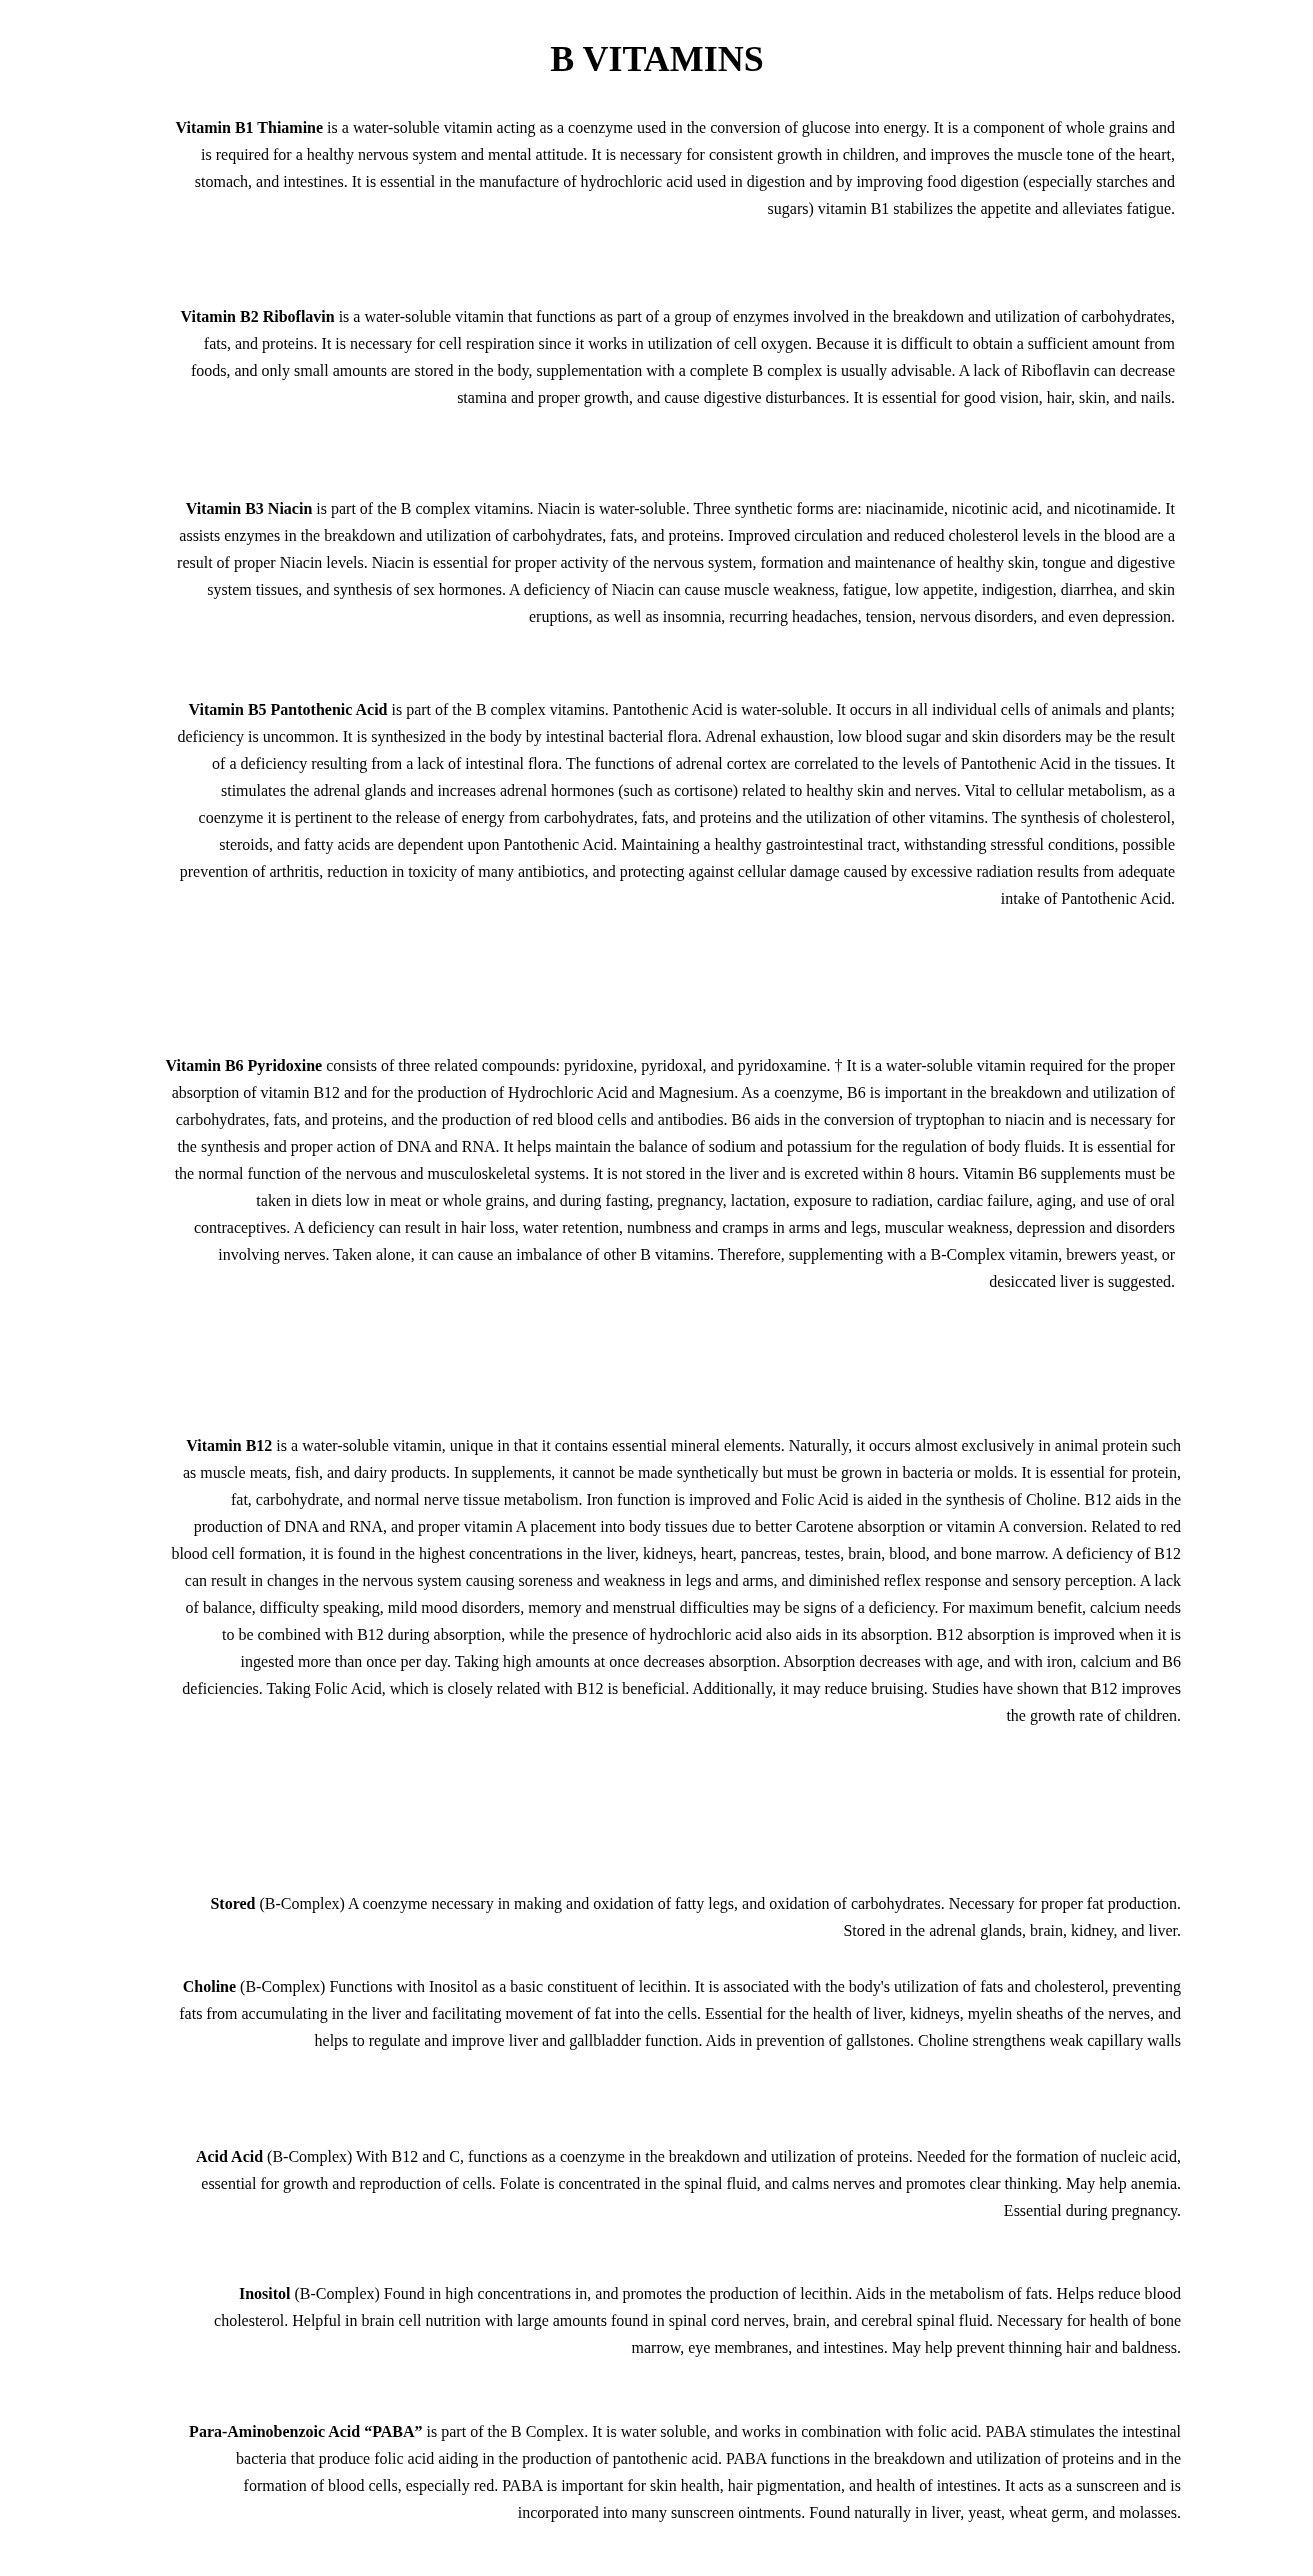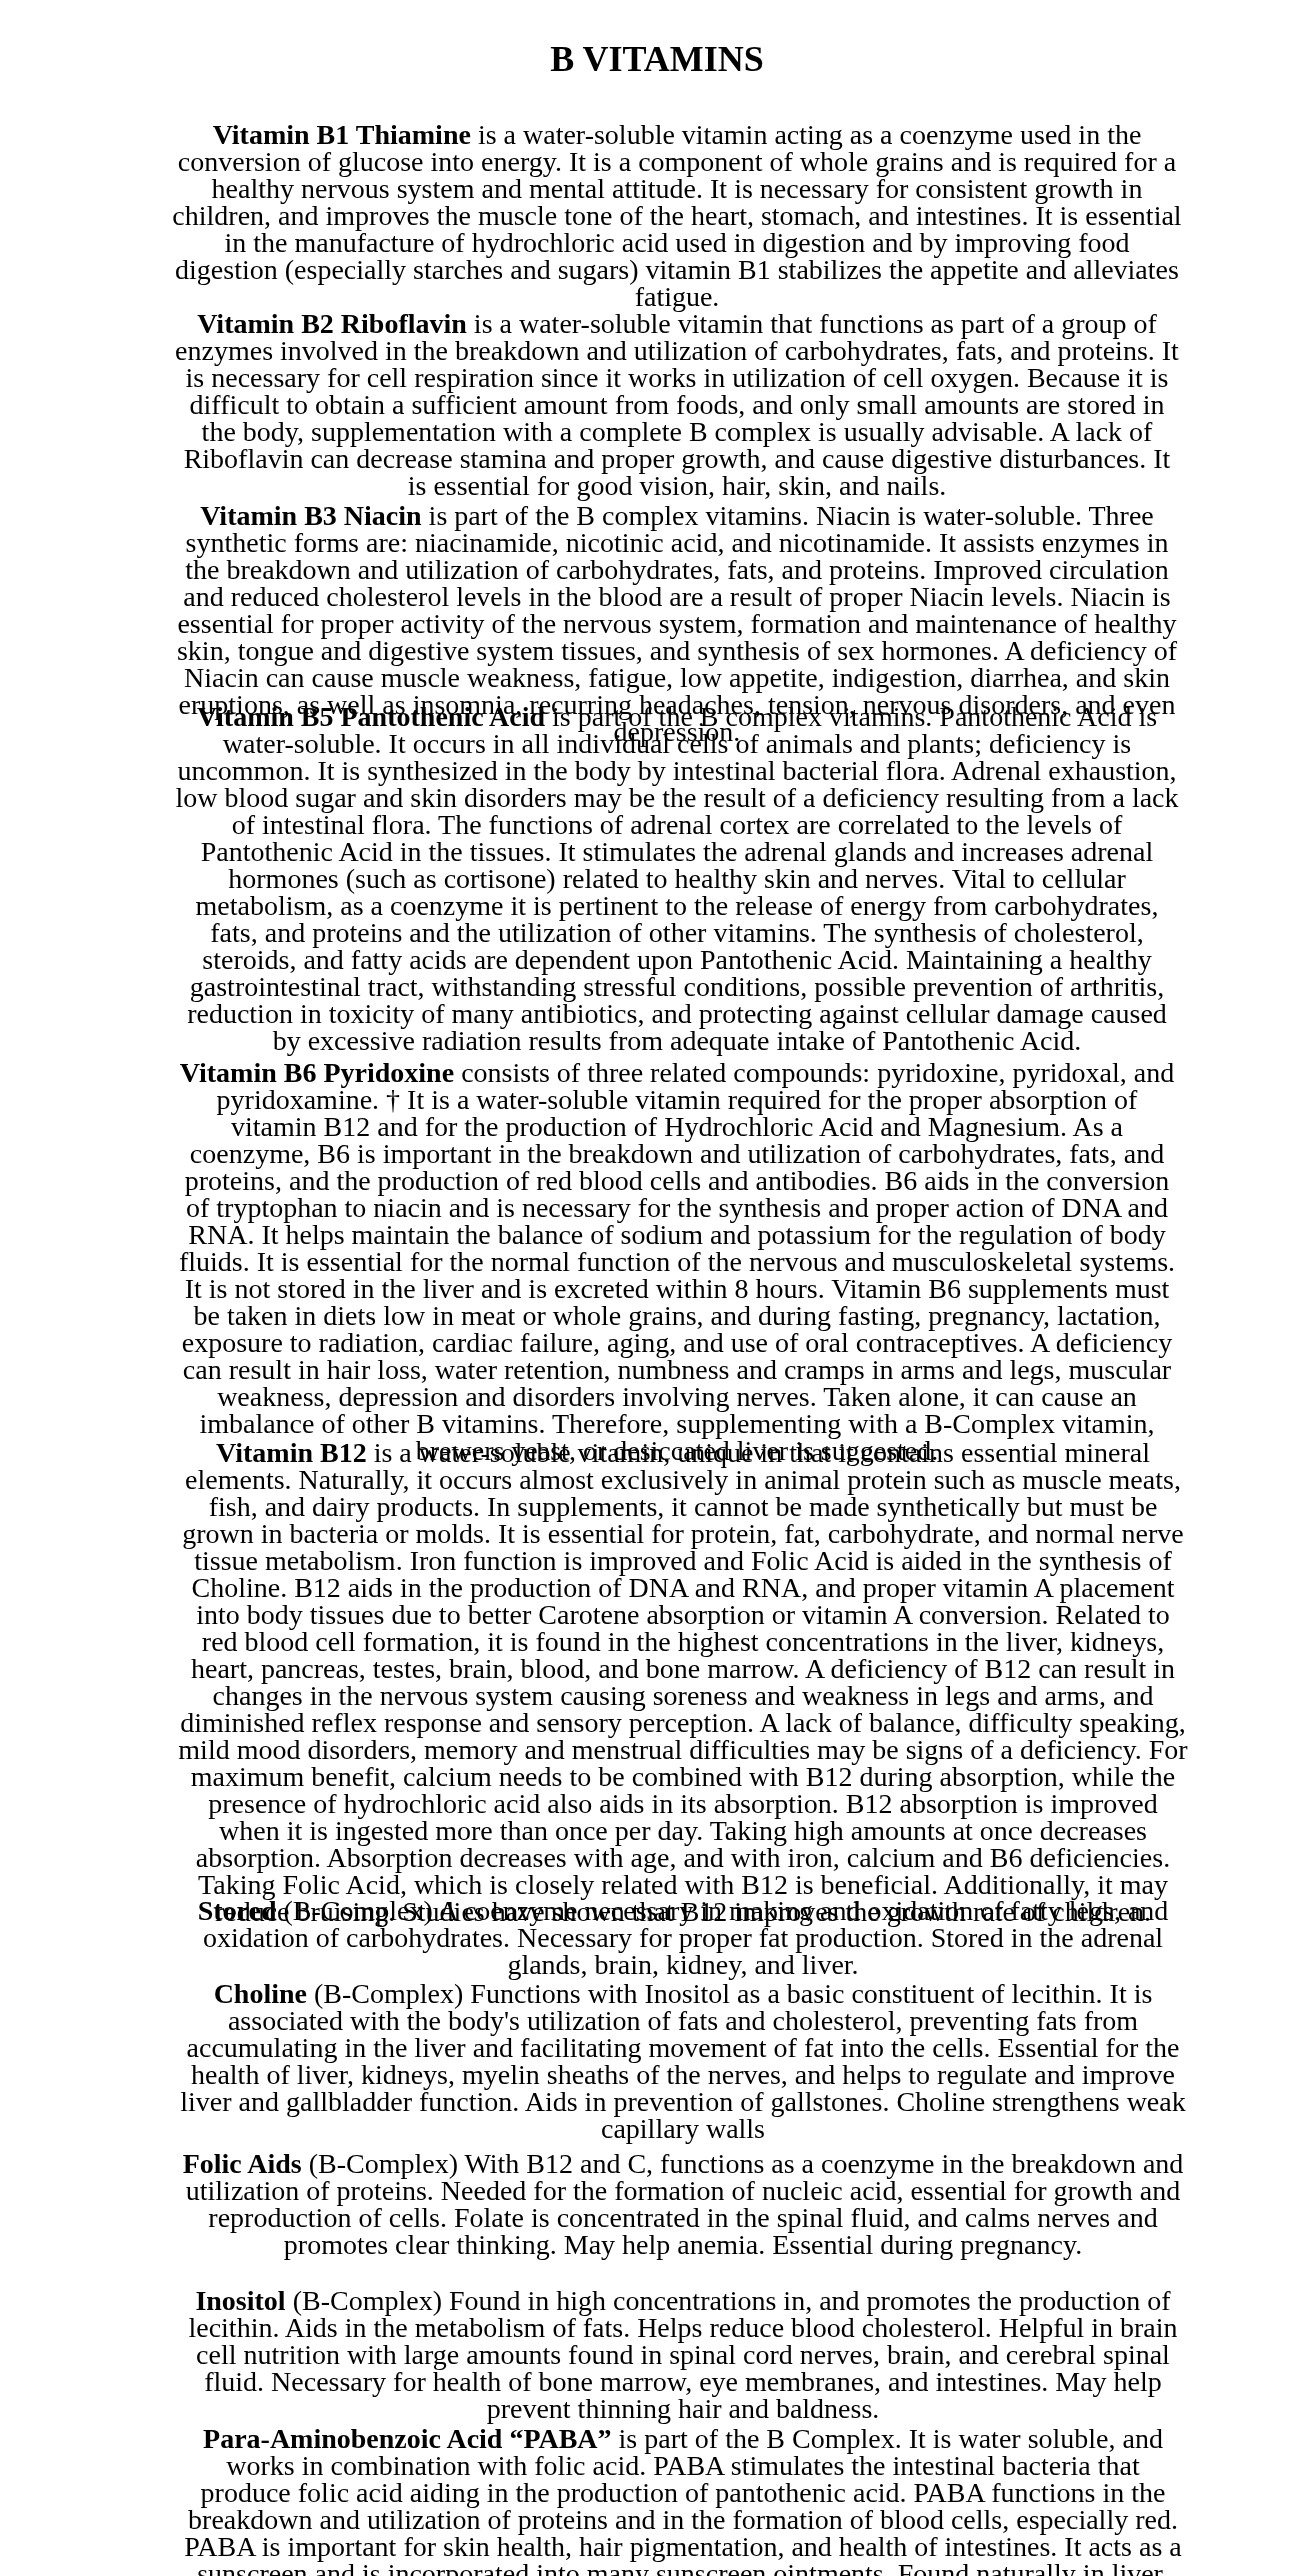--- a/index.html
+++ b/index.html
@@ -18,24 +18,24 @@
       text-align: center;
       font-size: 36px;
       font-weight: bold;
       line-height: 41px;
       margin: 12px;
     }
     .entry {
       position: absolute;
       left: 154px;
       width: 1010px;
-      font-size: 28px;
+      font-size: 16px;
       line-height: 27px;
-      margin: 18px;
-      text-align: center;
+      margin: 11px;
+      text-align: right;
     }
     .entry .name { font-weight: bold; }
     .entry.l2 { left: 160px; }
   </style>
 </head>
 <body>
 
 <h1 class="title">B VITAMINS</h1>
 
 <p class="entry" style="top:103px">
@@ -64,21 +64,21 @@
 
 <p class="entry l2" style="top:1879px">
   <span class="name">Stored</span><span> (B-Complex) A coenzyme necessary in making and oxidation of fatty legs, and oxidation of carbohydrates. Necessary for proper fat production. Stored in the adrenal glands, brain, kidney, and liver.</span>
 </p>
 
 <p class="entry l2" style="top:1962px">
   <span class="name">Choline</span><span> (B-Complex) Functions with Inositol as a basic constituent of lecithin. It is associated with the body's utilization of fats and cholesterol, preventing fats from accumulating in the liver and facilitating movement of fat into the cells. Essential for the health of liver, kidneys, myelin sheaths of the nerves, and helps to regulate and improve liver and gallbladder function. Aids in prevention of gallstones. Choline strengthens weak capillary walls</span>
 </p>
 
 <p class="entry l2" style="top:2132px">
-  <span class="name">Folic Aids</span><span> (B-Complex) With B12 and C, functions as a coenzyme in the breakdown and utilization of proteins. Needed for the formation of nucleic acid, essential for growth and reproduction of cells. Folate is concentrated in the spinal fluid, and calms nerves and promotes clear thinking. May help anemia. Essential during pregnancy.</span>
+  <span class="name">Acid Acid</span><span> (B-Complex) With B12 and C, functions as a coenzyme in the breakdown and utilization of proteins. Needed for the formation of nucleic acid, essential for growth and reproduction of cells. Folate is concentrated in the spinal fluid, and calms nerves and promotes clear thinking. May help anemia. Essential during pregnancy.</span>
 </p>
 
 <p class="entry l2" style="top:2269px">
   <span class="name">Inositol</span><span> (B-Complex) Found in high concentrations in, and promotes the production of lecithin. Aids in the metabolism of fats. Helps reduce blood cholesterol. Helpful in brain  cell nutrition with large amounts found in spinal cord nerves, brain, and cerebral spinal fluid. Necessary for health of bone marrow, eye membranes, and intestines. May help prevent thinning hair and baldness.</span>
 </p>
 
 <p class="entry l2" style="top:2407px">
   <span class="name">Para-Aminobenzoic Acid “PABA”</span><span> is part of the B Complex. It is water soluble, and works in combination with folic acid. PABA stimulates the intestinal bacteria that produce folic acid aiding in the production of pantothenic acid. PABA functions in the breakdown and utilization of proteins and in the formation of blood cells, especially red. PABA is important for skin health, hair pigmentation, and health of intestines. It acts as a sunscreen and is incorporated into many sunscreen ointments. Found naturally in liver, yeast, wheat germ, and molasses.</span>
 </p>
 

